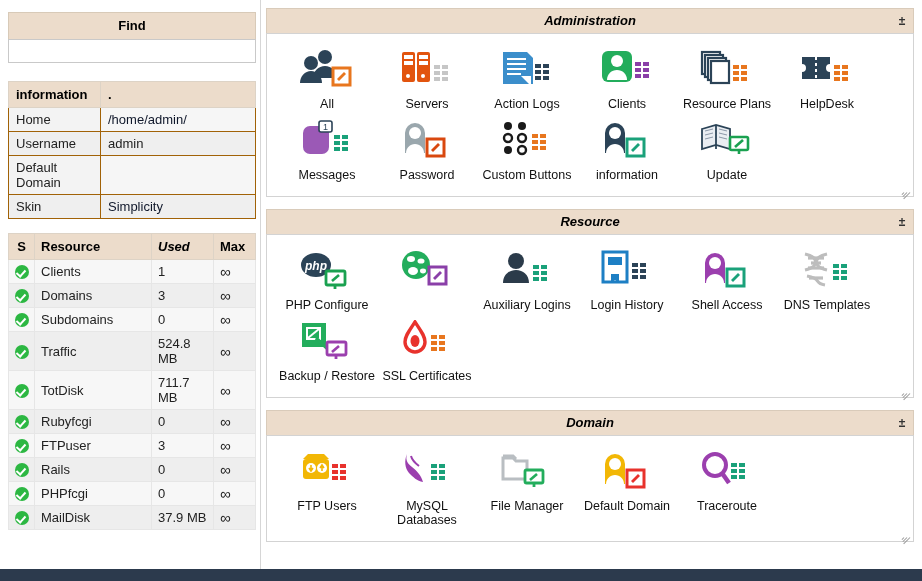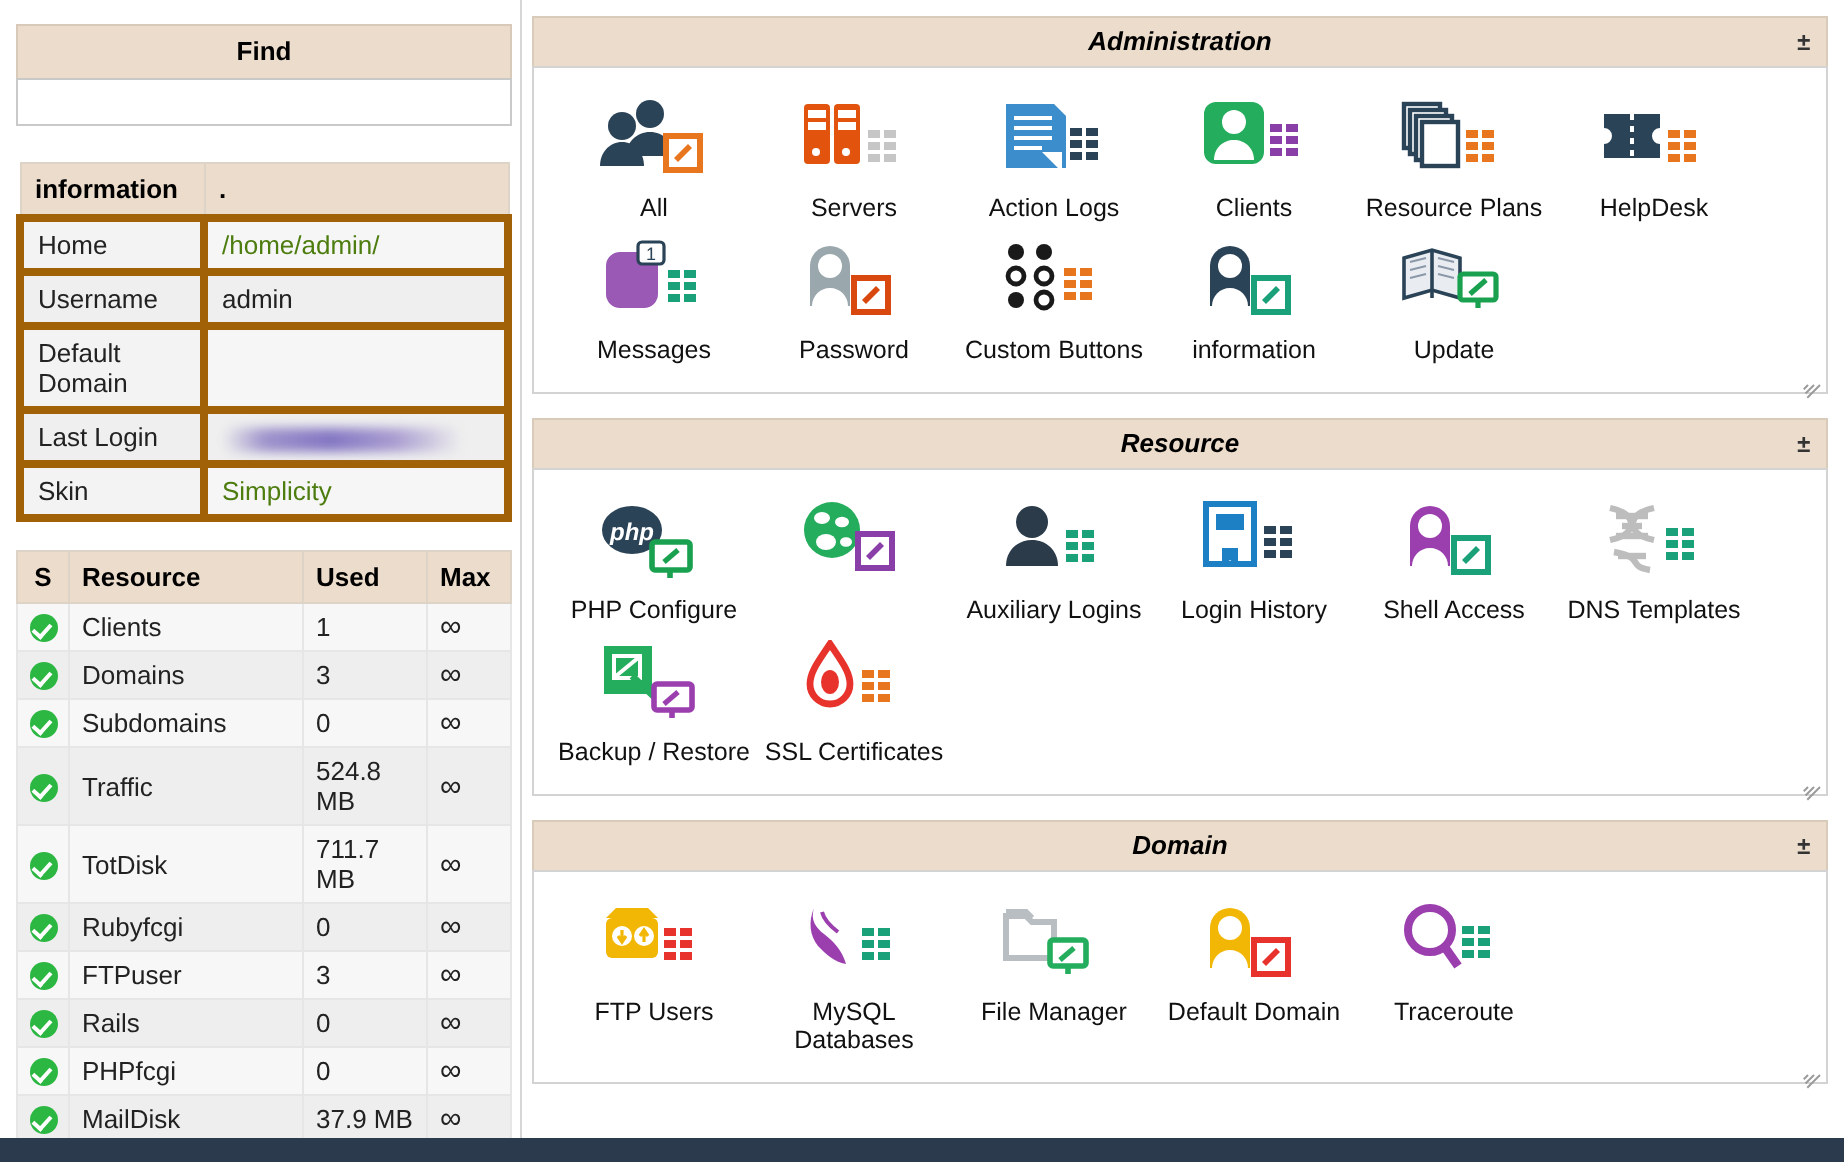--- a/index.html
+++ b/index.html
@@ -47,28 +47,28 @@
   .tbl th {
     background: #ecdccb;
     text-align: left;
     font-weight: bold;
     padding: 5px 7px;
     border: 1px solid #ddd3c6;
     color:#000;
   }
   .tbl td {
     padding: 4px 7px;
-    border: 4px solid #a16207;
+    border: 1px solid #a16207;
     background: #f6f6f6;
     height: 22px;
     color:#222;
   }
   .tbl tr:nth-child(even) td { background: #efefef; }
   .tbl td.label { width: 92px; background:#f3f3f3; }
-  .lnk { color: #4d7c0f; }
+  .lnk { color: #0f172a; }
   .blurred {
     display:inline-block;
     width: 120px; height: 12px;
     background: linear-gradient(90deg,
         rgba(180,170,215,0) 0%,
         rgba(143,130,196,.85) 18%,
         rgba(120,105,190,.9) 45%,
         rgba(150,135,200,.8) 72%,
         rgba(190,180,220,0) 100%);
     filter: blur(2.6px);
@@ -76,21 +76,21 @@
     vertical-align: middle;
   }
 
   
   .res-tbl { width:100%; border-collapse: collapse; margin-top: 14px; font-size:13px; }
   .res-tbl th {
     background:#ecdccb; text-align:left; font-weight:bold;
     padding:5px 6px; border:1px solid #ddd3c6; color:#000;
   }
   .res-tbl th.s-col { width: 26px; text-align:center; padding-left:0; padding-right:0;}
-  .res-tbl th.used-col { width: 62px; }
+  .res-tbl th.used-col { width: 62px; font-style: italic; }
   .res-tbl th.max-col { width: 42px; }
   .res-tbl td {
     padding: 4px 6px; border:1px solid #e6e6e6; height: 22px;
     background:#f7f7f7; color:#222;
   }
   .res-tbl tr:nth-child(even) td { background:#eeeeee; }
   .res-tbl td.s-col { text-align:center; padding:2px 0; }
   .inf { font-size: 15px; line-height: 1; }
   .chk {
     display:inline-block; width:14px; height:14px; border-radius:50%;
@@ -184,24 +184,20 @@
             <td class="label">Home</td>
             <td><span class="lnk">/home/admin/</span></td>
           </tr>
           <tr>
             <td class="label">Username</td>
             <td><span>admin</span></td>
           </tr>
           <tr>
             <td class="label">Default Domain</td>
             <td><span></span></td>
-          </tr>
-          <tr>
-            <td class="label">Last Login</td>
-            <td><span class="blurred"></span></td>
           </tr>
           <tr>
             <td class="label">Skin</td>
             <td><span class="lnk">Simplicity</span></td>
           </tr>
         </tbody>
     </table>
 
     <table class="res-tbl">
       <thead>

